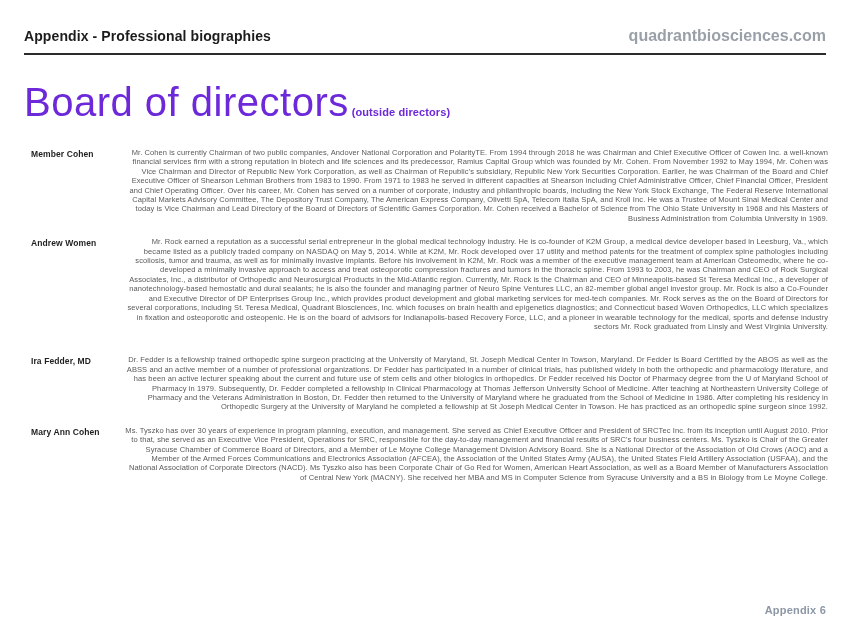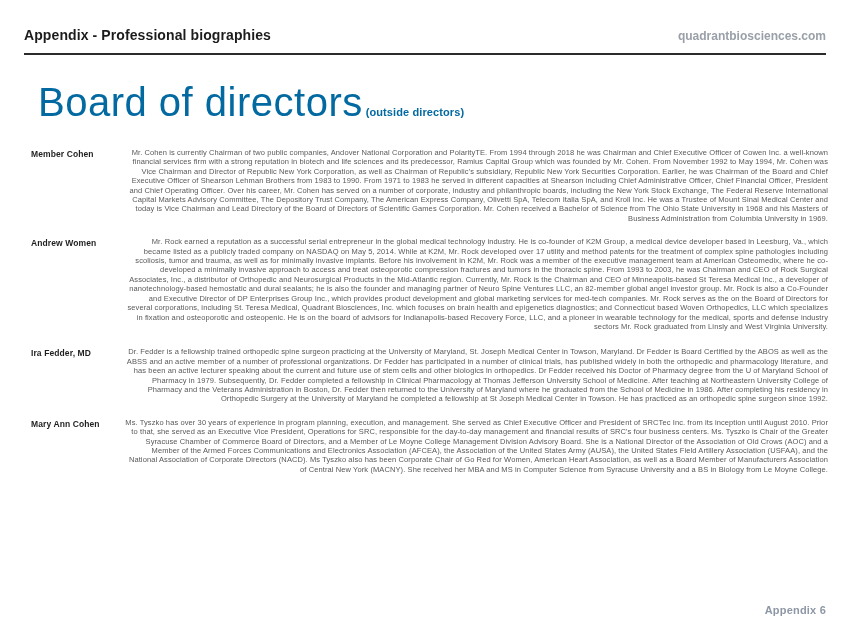--- a/index.html
+++ b/index.html
@@ -19,55 +19,55 @@
     justify-content: space-between;
     align-items: baseline;
   }
   .breadcrumb {
     font-size: 14px;
     font-weight: bold;
     color: #1c1c1c;
     letter-spacing: 0.1px;
   }
   .website {
-    font-size: 12px;
+    font-size: 16px;
     font-weight: 600;
     color: #9aa0a8;
   }
   .rule {
     position: absolute;
     top: 53px; left: 24px; right: 24px;
     height: 2px;
     background: #2b2b2b;
   }
   .title {
     position: absolute;
-    top: 80px; left: 38px;
+    top: 80px; left: 24px;
     margin: 0;
     font-size: 40px;
     font-weight: 300;
-    color: #0369a1;
+    color: #6d28d9;
     letter-spacing: 0.5px;
     white-space: nowrap;
   }
   .title-suffix {
     font-size: 11px;
     font-weight: bold;
     letter-spacing: 0.1px;
     margin-left: 3px;
   }
   .bio-list {
     position: absolute;
     top: 148px; left: 31px; right: 22px;
   }
   .bio-row {
     display: flex;
     margin-bottom: 14px;
   }
-  .bio-row.gap-before { margin-top: 16px; }
+  .bio-row.gap-before { margin-top: 24px; }
   .bio-name {
     flex: none;
     width: 94px;
     font-size: 8.5px;
     font-weight: bold;
     color: #1f1f1f;
     padding-top: 1px;
     letter-spacing: 0.1px;
   }
   .bio-text {

